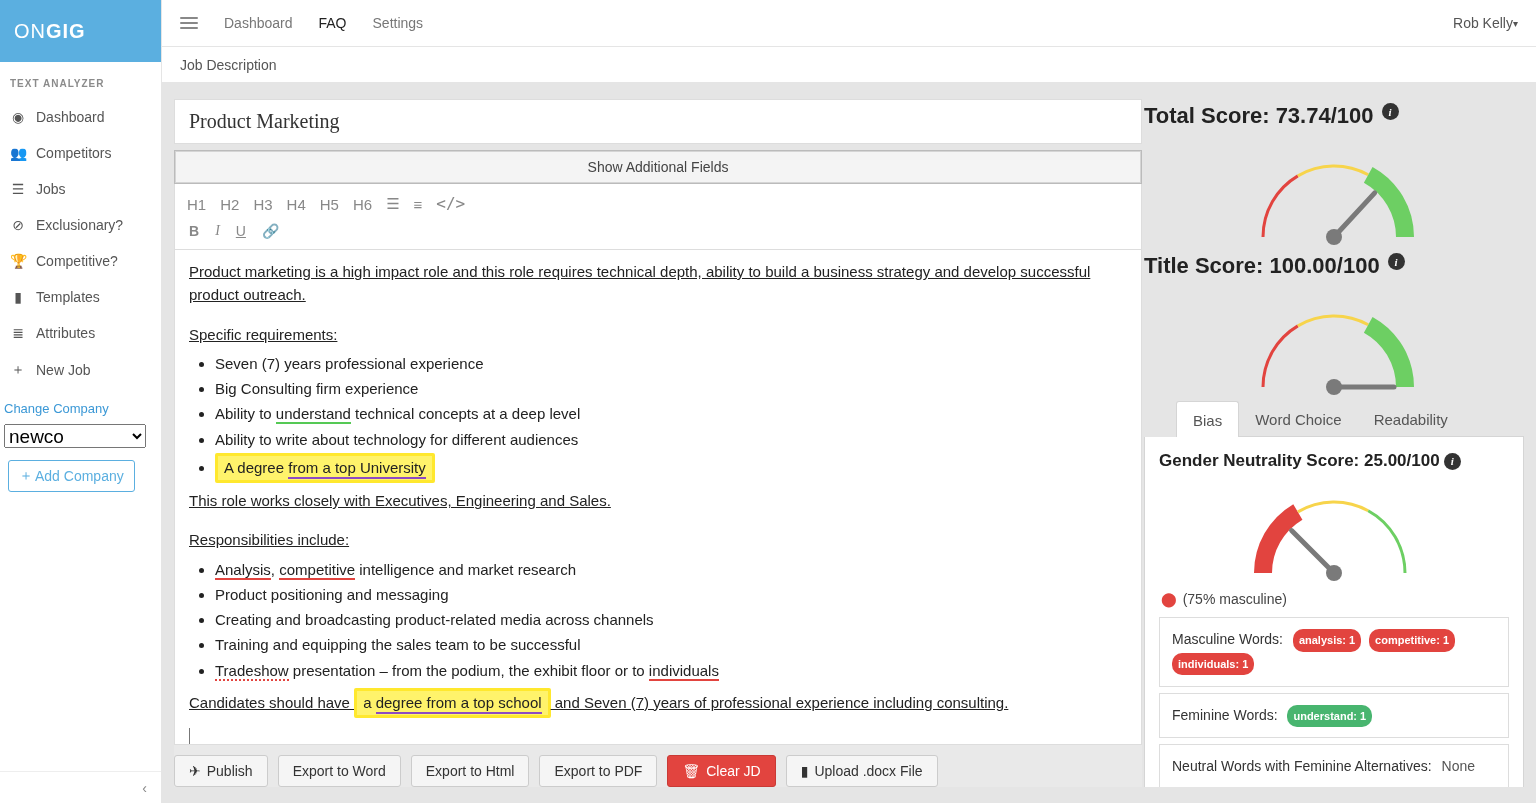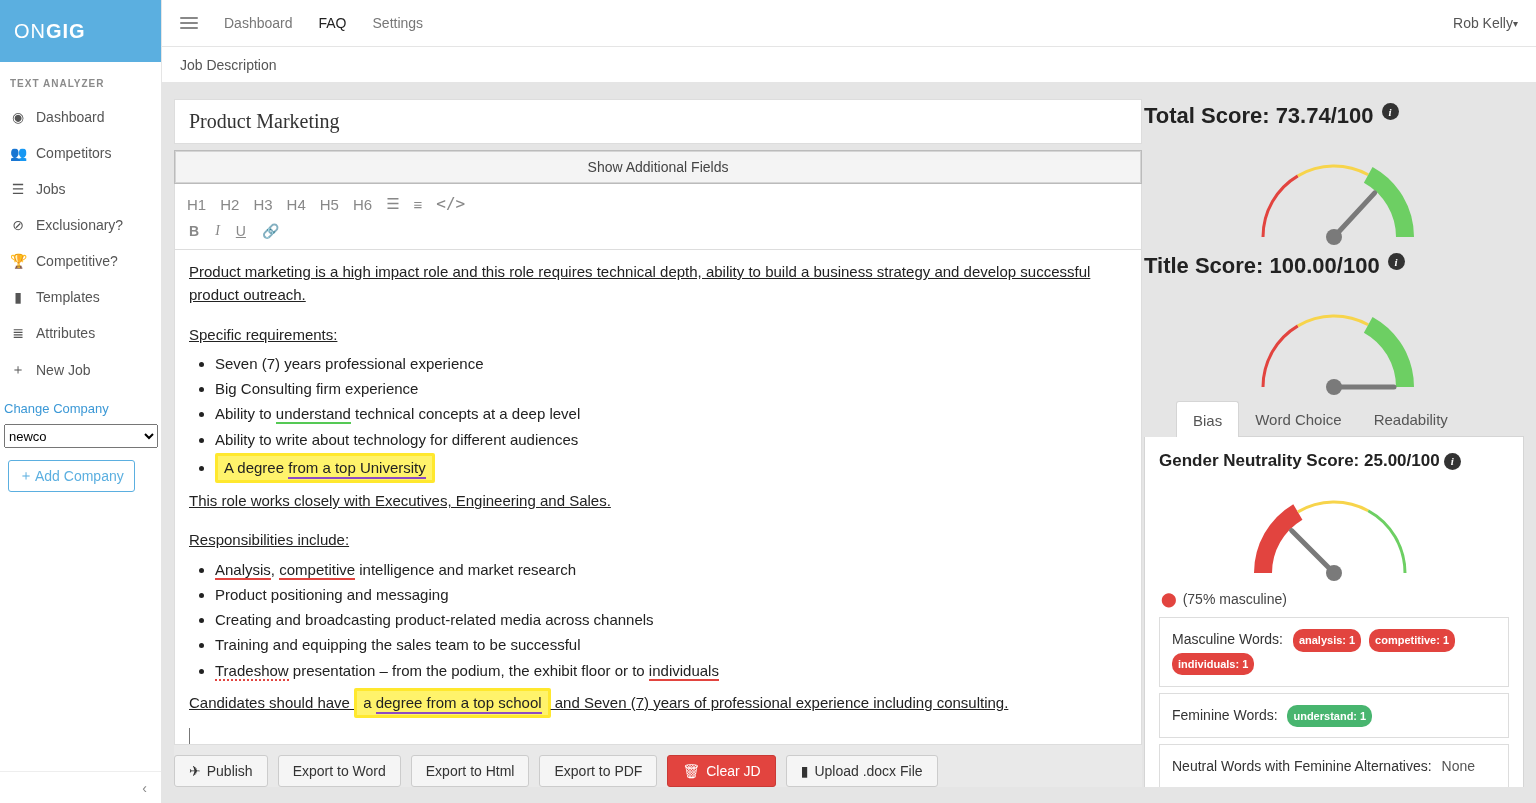--- a/index.html
+++ b/index.html
@@ -10,21 +10,21 @@
   
   .sidebar { width:162px; flex:0 0 162px; background:#fff; border-right:1px solid #e5e5e5; display:flex; flex-direction:column; position:relative; }
   .logo { background:#5BAFE0; color:#fff; height:62px; display:flex; align-items:center; padding-left:14px; font-weight:700; letter-spacing:1px; font-size:20px; }
   .logo .on { color:#fff; font-weight:400; }
   .logo .gig { color:#fff; font-weight:800; }
   .section-label { font-size:10px; letter-spacing:1px; color:#8b8b8b; padding:16px 10px 10px 10px; font-weight:700; }
   .nav { list-style:none; margin:0; padding:0; }
   .nav li { display:flex; align-items:center; gap:10px; padding:10px 10px; color:#555; cursor:pointer; font-size:14px; }
   .nav li .ic { width:16px; text-align:center; color:#555; }
   .change-company { color:#3b98d6; font-size:13px; padding:12px 4px 8px 4px; cursor:pointer; }
-  .company-select { width: 154px; margin: 0 4px 8px 4px; height:24px; font-size:13px; }
+  .company-select { width: 142px; margin: 0 4px 8px 4px; height:24px; font-size:19px; }
   .add-company { margin: 4px 8px; border:1px solid #5BAFE0; color:#5BAFE0; background:#fff; padding:6px 10px; font-size:14px; border-radius:3px; cursor:pointer; display:inline-flex; align-items:center; gap:2px; }
   .sidebar-foot { margin-top:auto; border-top:1px solid #eee; height:32px; display:flex; align-items:center; justify-content:flex-end; padding-right:14px; color:#888; cursor:pointer; }
 
   
   .main { flex:1; display:flex; flex-direction:column; min-width:0; }
   .topbar { height:47px; border-bottom:1px solid #e5e5e5; display:flex; align-items:center; padding:0 18px; justify-content:space-between; }
   .topbar-left { display:flex; align-items:center; gap:22px; }
   .hamburger { display:flex; flex-direction:column; gap:3px; cursor:pointer; margin-right:4px; }
   .hamburger span { display:block; width:18px; height:2px; background:#888; border-radius:1px; }
   .toplinks { display:flex; gap:26px; }

